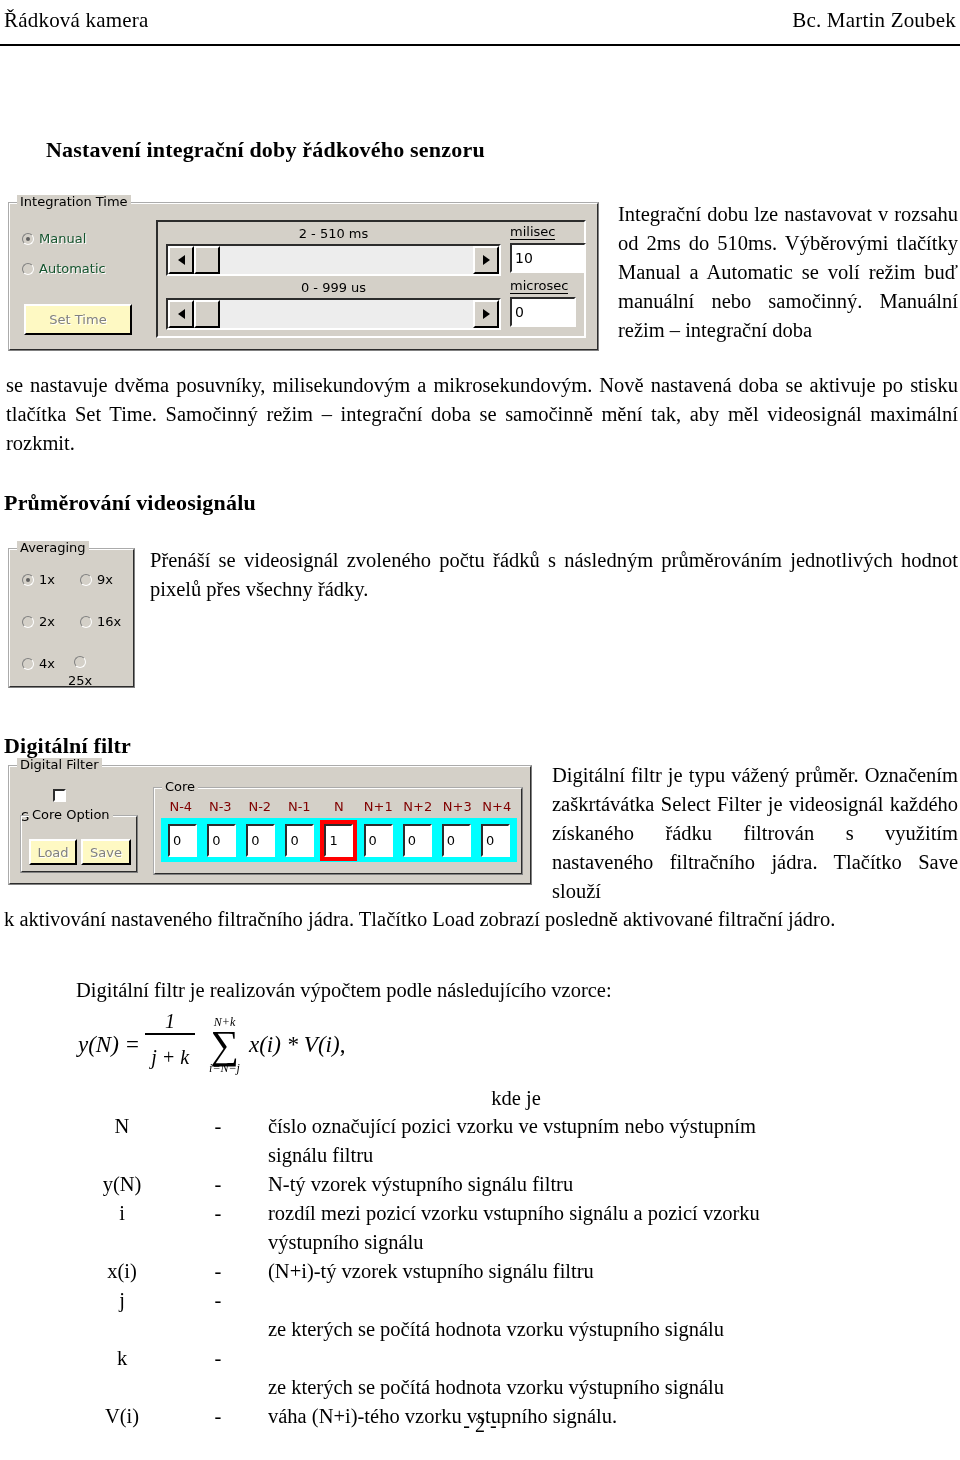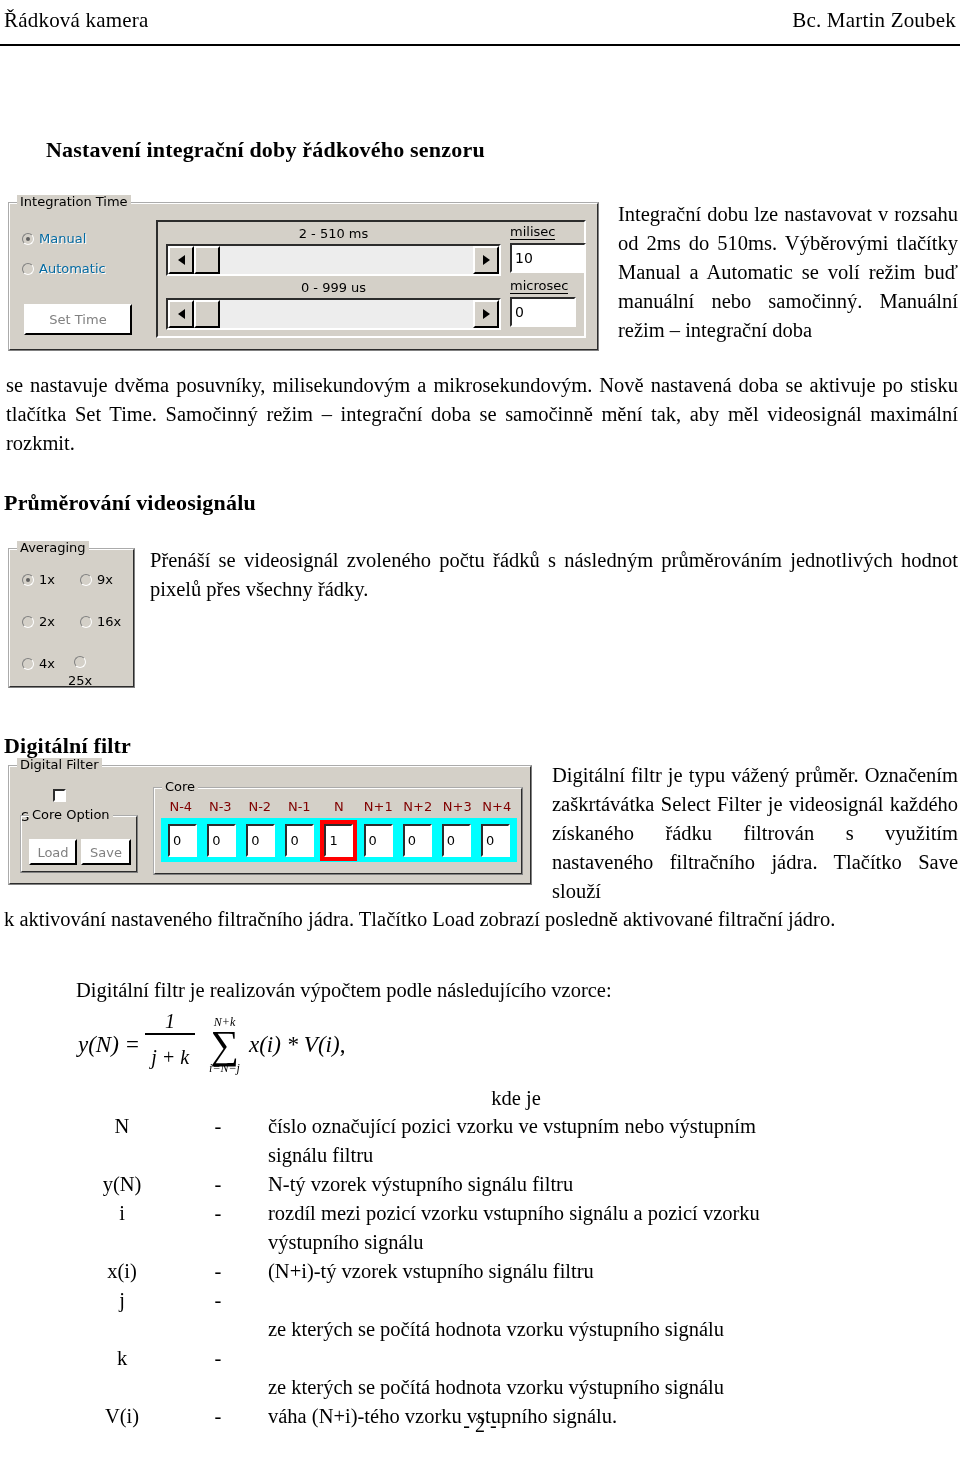--- a/index.html
+++ b/index.html
@@ -63,21 +63,21 @@
   }
   .groupbox > .gb-title {
     position: absolute;
     top: -9px; left: 7px;
     background: #d4d0c8;
     padding: 0 3px;
     font-size: 13px;
     line-height: 14px;
     white-space: nowrap;
   }
-  .disabled { color: #0369a1; text-shadow: 1px 1px 0 #ffffff; }
+  .disabled { color: #14532d; text-shadow: 1px 1px 0 #ffffff; }
 
   .radio {
     display: flex;
     align-items: center;
     font-size: 13px;
     gap: 5px;
     white-space: nowrap;
   }
   .radio .dot {
     width: 12px; height: 12px;
@@ -109,21 +109,21 @@
   .chk .box {
     width: 13px; height: 13px;
     background: #ffffff;
     border: 2px inset #d4d0c8;
     border-color: #808080 #ffffff #ffffff #808080;
     flex: none;
     box-sizing: border-box;
   }
 
   .btn {
-    background: #ffffff;
+    background: #fef9c3;
     border: 2px outset #d4d0c8;
     border-color: #ffffff #404040 #404040 #ffffff;
     font-size: 13px;
     text-align: center;
     box-sizing: border-box;
     display: flex;
     align-items: center;
     justify-content: center;
     color: #808080;
     text-shadow: 1px 1px 0 #ffffff;

